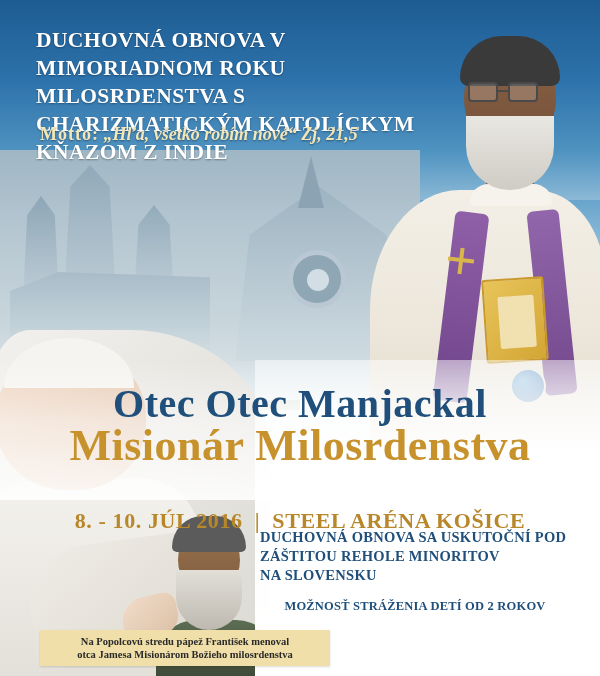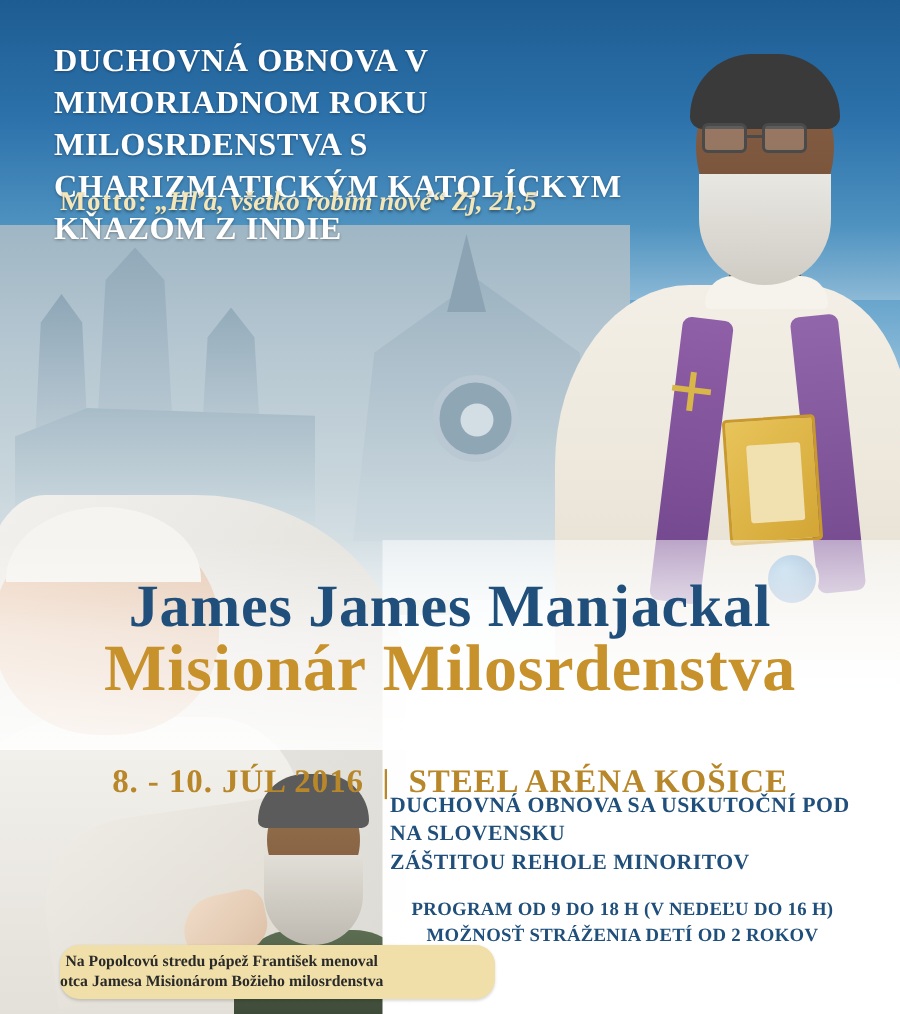--- a/index.html
+++ b/index.html
@@ -248,22 +248,22 @@
   }
   .info-block2 {
     position: absolute; right: 30px; top: 598px; width: 310px; text-align: center;
     color: #1f4f7a; font-family: "Liberation Serif", serif;
     font-weight: bold; font-size: 12.5px; line-height: 17px; letter-spacing: .2px;
   }
 
   .badge {
     position: absolute; left: 40px; top: 630px; width: 290px; height: 36px;
     background: #f0dfa8;
-    border-radius: 13px;
-    display: flex; align-items: center; justify-content: flex-start;
+    border-radius: 0;
+    display: flex; align-items: center; justify-content: center;
     box-shadow: 0 1px 2px rgba(0,0,0,.15);
   }
   .badge p {
     color: #2a2a2a; font-family: "Liberation Serif", serif;
     font-weight: bold; font-size: 10.5px; line-height: 13px; text-align: center;
   }
 </style>
 </head>
 <body>
 
@@ -320,38 +320,37 @@
   <div class="fade-right"></div>
 
   <div class="headline">DUCHOVNÁ OBNOVA V MIMORIADNOM ROKU MILOSRDENSTVA S CHARIZMATICKÝM KATOLÍCKYM KŇAZOM Z INDIE</div>
 
   <div class="motto">
     <span class="lbl">Motto:</span>
     <span>„Hľa, všetko robím nové“ Zj, 21,5</span>
   </div>
 
   <div class="title-wrap">
-    <div class="title-1">James James Manjackal</div>
+    <div class="title-1">Otec Otec Manjackal</div>
     <div class="title-2">Misionár Milosrdenstva</div>
   </div>
 
   <div class="dateline">
     <span>8. - 10. JÚL 2016</span>
     <span class="sep">|</span>
     <span>STEEL ARÉNA KOŠICE</span>
   </div>
 
   <div class="info-block">
     <div>DUCHOVNÁ OBNOVA SA USKUTOČNÍ POD</div>
+    <div>ZÁŠTITOU REHOLE MINORITOV</div>
     <div>NA SLOVENSKU</div>
-    <div>ZÁŠTITOU REHOLE MINORITOV</div>
   </div>
 
   <div class="info-block2">
-    <div>PROGRAM OD 9 DO 18 H (V NEDEĽU DO 16 H)</div>
     <div>MOŽNOSŤ STRÁŽENIA DETÍ OD 2 ROKOV</div>
   </div>
 
   <div class="badge">
     <p>
       <span>Na Popolcovú stredu pápež František menoval</span><br>
       <span>otca Jamesa Misionárom Božieho milosrdenstva</span>
     </p>
   </div>
 

